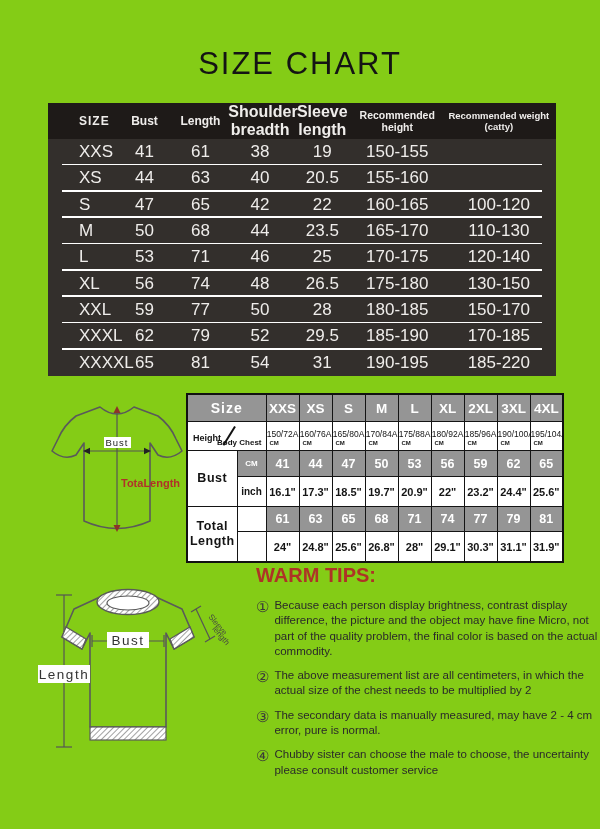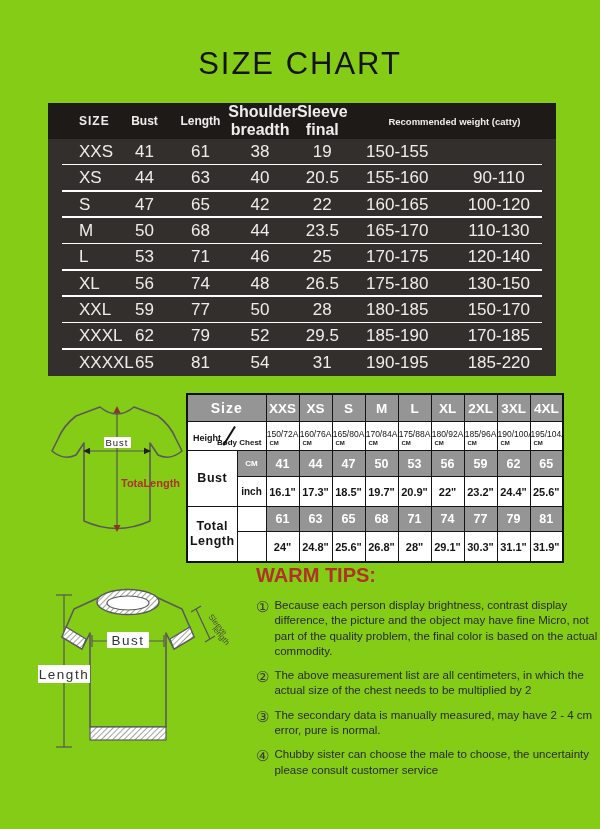--- a/index.html
+++ b/index.html
@@ -73,39 +73,39 @@
 <div class="page">
 
   <div class="title">SIZE CHART</div>
 
   <div class="dark-table" id="dark-table">
       <div class="dk-row dk-head">
         <span class="dk-cell c0">SIZE</span>
         <span class="dk-cell c1">Bust</span>
         <span class="dk-cell c2">Length</span>
         <span class="dk-cell c3">Shoulder breadth</span>
-        <span class="dk-cell c4">Sleeve final</span>
+        <span class="dk-cell c4">Sleeve length</span>
+        <span class="dk-cell c5">Recommended height</span>
         <span class="dk-cell c6">Recommended weight (catty)</span>
       </div>
       <div class="dk-row dk-data">
         <span class="dk-cell c0">XXS</span>
         <span class="dk-cell c1">41</span>
         <span class="dk-cell c2">61</span>
         <span class="dk-cell c3">38</span>
         <span class="dk-cell c4">19</span>
         <span class="dk-cell c5">150-155</span>
       </div>
       <div class="dk-row dk-data">
         <span class="dk-cell c0">XS</span>
         <span class="dk-cell c1">44</span>
         <span class="dk-cell c2">63</span>
         <span class="dk-cell c3">40</span>
         <span class="dk-cell c4">20.5</span>
         <span class="dk-cell c5">155-160</span>
-        <span class="dk-cell c6">90-110</span>
       </div>
       <div class="dk-row dk-data">
         <span class="dk-cell c0">S</span>
         <span class="dk-cell c1">47</span>
         <span class="dk-cell c2">65</span>
         <span class="dk-cell c3">42</span>
         <span class="dk-cell c4">22</span>
         <span class="dk-cell c5">160-165</span>
         <span class="dk-cell c6">100-120</span>
       </div>

